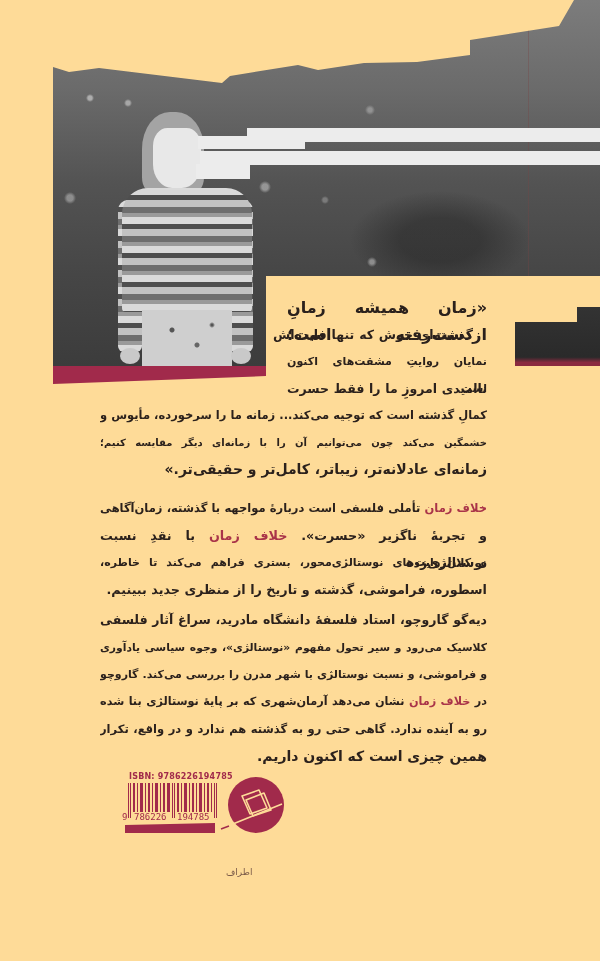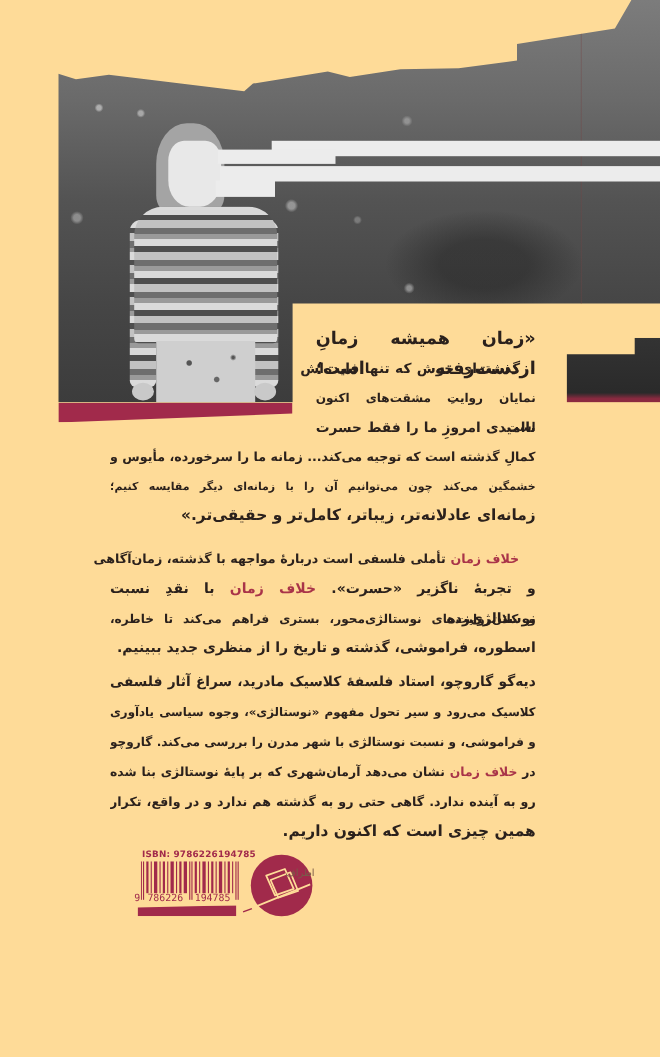--- a/index.html
+++ b/index.html
@@ -63,21 +63,21 @@
     color: #2B211C; text-align: justify; text-align-last: justify; overflow: hidden; white-space: normal;
   }
   .line.last { text-align: right; text-align-last: right; margin-left: 33px; }
   .hl { color: #A93449; }
 
   
   .isbn-label { position: absolute; left: 129px; top: 772px; font-size: 8px; line-height: 10px; letter-spacing: .2px; font-weight: bold; }
   .digits { position: absolute; top: 812px; font-size: 9px; line-height: 11px; font-family: "DejaVu Sans Mono", monospace; }
   .isbn-bar { position: absolute; left: 125px; top: 823px; width: 90px; height: 10px;
               clip-path: polygon(0 2px, 90px 0, 90px 10px, 0 10px); }
-  .caption { position: absolute; left: 226px; width: 60px; top: 788px; text-align: right;
+  .caption { position: absolute; left: 226px; width: 60px; top: 866px; text-align: left;
              font-size: 9px; line-height: 12px; color: #7a5a48; direction: rtl; }
 </style>
 </head>
 <body>
 
 <div class="photo">
   <div class="vline"></div>
   <div class="hair"></div>
   <div class="arm stripes" style="left:118px"></div>
   <div class="arm stripes" style="left:229px"></div>
@@ -98,28 +98,28 @@
   <div class="line fit" style="top: 294px; right: 113px; width: 200px; font-size: 16px;">«زمان همیشه زمانِ ازدست‌رفته است؛</div>
   <div class="line fit" style="top: 321px; right: 127px; width: 200px; font-size: 12.5px;">گذشته‌ای خوش که تنها فایده‌اش</div>
   <div class="line fit" style="top: 348px; right: 113px; width: 200px; font-size: 11px;">نمایان روایتِ مشقت‌های اکنون است.</div>
   <div class="line fit" style="top: 375px; right: 113px; width: 200px; font-size: 12.5px;">ناامیدی امروزِ ما را فقط حسرت</div>
   <div class="line fit" style="top: 402px; right: 113px; width: 387px; font-size: 11.5px;">کمالِ گذشته است که توجیه می‌کند... زمانه ما را سرخورده، مأیوس و</div>
   <div class="line fit" style="top: 429px; right: 113px; width: 387px; font-size: 10px;">خشمگین می‌کند چون می‌توانیم آن را با زمانه‌ای دیگر مقایسه کنیم؛</div>
   <div class="line fit last" style="top:456px;right:113px;width:387px">زمانه‌ای عادلانه‌تر، زیباتر، کامل‌تر و حقیقی‌تر.»</div>
 </div>
 
 <div>
-  <div class="line fit" style="top: 495px; right: 128px; width: 387px; font-size: 11.5px;"><span class="hl">خلاف زمان</span><span> تأملی فلسفی است دربارهٔ مواجهه با گذشته، زمان‌آگاهی</span></div>
+  <div class="line fit" style="top: 495px; right: 113px; width: 387px; font-size: 11.5px;"><span class="hl">خلاف زمان</span><span> تأملی فلسفی است دربارهٔ مواجهه با گذشته، زمان‌آگاهی</span></div>
   <div class="line fit" style="top: 522px; right: 113px; width: 387px; font-size: 12.75px;"><span>و تجربهٔ ناگزیر «حسرت». </span><span class="hl">خلاف زمان</span><span> با نقدِ نسبت نوستالژی‌زده</span></div>
   <div class="line fit" style="top: 549px; right: 113px; width: 387px; font-size: 11px;">و کلان‌روایت‌های نوستالژی‌محور، بستری فراهم می‌کند تا خاطره،</div>
   <div class="line fit last" style="top: 576px; right: 113px; width: 387px; font-size: 12.75px;">اسطوره، فراموشی، گذشته و تاریخ را از منظری جدید ببینیم.</div>
 </div>
 
 <div>
-  <div class="line fit" style="top: 606px; right: 113px; width: 387px; font-size: 12.5px;">دیه‌گو گاروچو، استاد فلسفهٔ کلاسیک مادرید، سراغ آثار فلسفی</div>
+  <div class="line fit" style="top: 606px; right: 113px; width: 387px; font-size: 12.5px;">دیه‌گو گاروچو، استاد فلسفهٔ دانشگاه مادرید، سراغ آثار فلسفی</div>
   <div class="line fit" style="top: 634px; right: 113px; width: 387px; font-size: 10.75px;">کلاسیک می‌رود و سیر تحول مفهوم «نوستالژی»، وجوه سیاسی یادآوری</div>
   <div class="line fit" style="top: 661px; right: 113px; width: 387px; font-size: 11px;">و فراموشی، و نسبت نوستالژی با شهر مدرن را بررسی می‌کند. گاروچو</div>
   <div class="line fit" style="top: 688px; right: 113px; width: 387px; font-size: 11.25px;"><span>در </span><span class="hl">خلاف زمان</span><span> نشان می‌دهد آرمان‌شهری که بر پایهٔ نوستالژی بنا شده</span></div>
   <div class="line fit" style="top: 716px; right: 113px; width: 387px; font-size: 11.5px;">رو به آینده ندارد. گاهی حتی رو به گذشته هم ندارد و در واقع، تکرار</div>
   <div class="line fit last" style="top:743px;right:113px;width:387px">همین چیزی است که اکنون داریم.</div>
 </div>
 
 <div class="isbn-label" style="color:#A12A4B">ISBN: 9786226194785</div>
 <svg class="abs" style="left:128px;top:783px" width="90" height="36" viewBox="0 0 90 36">
   <g fill="#A12A4B">

